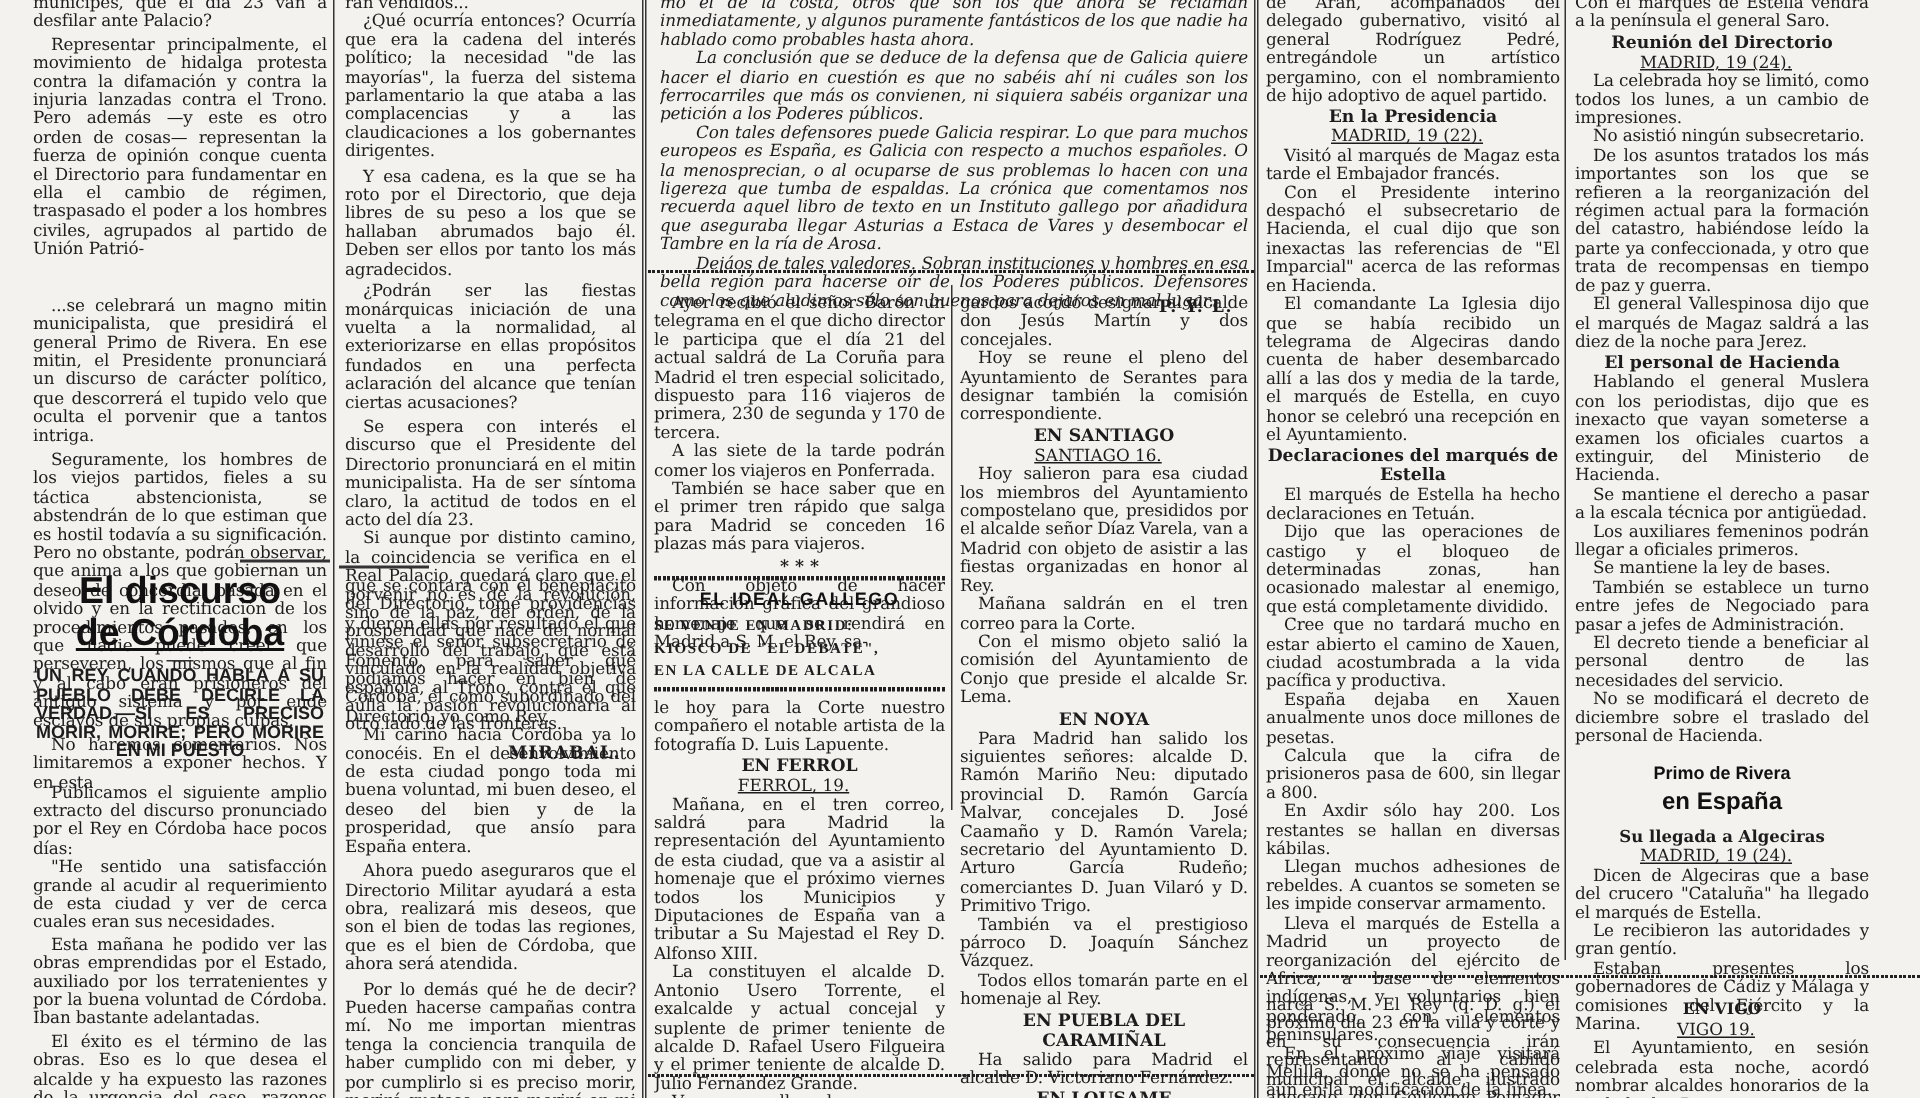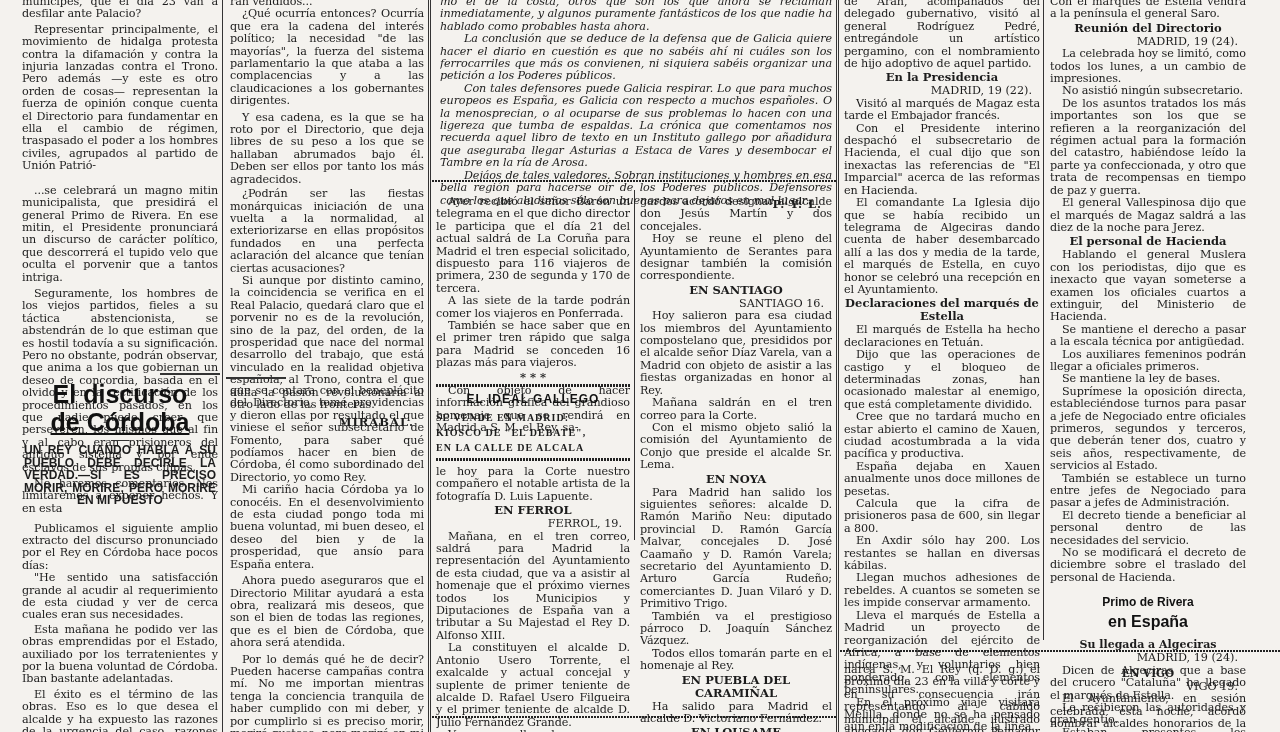--- a/index.html
+++ b/index.html
@@ -3,21 +3,21 @@
 <meta charset="utf-8">
 <style>
   html,body{margin:0;padding:0;}
   body{width:1280px;height:732px;overflow:hidden;background:#f4f2ee;position:relative;font-family:"DejaVu Serif","Liberation Serif",serif;color:#1c1c1c;}
   .col{position:absolute;top:0;overflow:hidden;}
   .p{font-size:11.2px;line-height:12.4px;text-align:justify;margin:0;text-indent:12px;letter-spacing:-0.1px;}
   .p.noind{text-indent:0;}
   .it{font-style:italic;}
   .sub{font-family:Liberation Serif, serif;font-weight:bold;font-size:11.5px;text-align:left;margin:1px 0;line-height:13px;}
   .subser{font-weight:bold;font-size:11.5px;text-align:center;margin:1px 0;line-height:13px;}
-  .dateline{text-align:right;font-size:11.2px;line-height:12.4px;padding-right:8px;}
+  .dateline{text-align:center;font-size:11.2px;line-height:12.4px;padding-right:8px;text-decoration:underline;}
   .sign{text-align:right;font-weight:bold;font-size:11.5px;letter-spacing:1px;margin:4px 10px 0 0;}
   .vrule{position:absolute;top:0;width:1px;background:#333;}
   .hrule{position:absolute;height:2px;background:repeating-linear-gradient(90deg,#222 0 2px,transparent 2px 3px);}
   .solid{position:absolute;height:1px;background:#333;}
   .headline{font-family:"Liberation Sans",sans-serif;font-weight:bold;text-align:center;color:#111;}
   .deck{font-family:"Liberation Sans",sans-serif;font-weight:bold;font-size:12px;line-height:12.5px;text-align:justify;text-align-last:center;margin:0 2px;}
   .box{position:absolute;border:0;}
 </style>
 </head>
 <body>
@@ -26,21 +26,21 @@
 <div class="vrule" style="left:430px;height:732px;"></div>
 <div class="vrule" style="left:428px;height:732px;"></div>
 <div class="vrule" style="left:634px;top:190px;height:350px;"></div>
 <div class="vrule" style="left:836px;height:732px;"></div>
 <div class="vrule" style="left:838px;height:732px;"></div>
 <div class="vrule" style="left:1043px;top:0;height:640px;"></div>
 
 <div class="col" style="left:22px;width:196px;">
   <p class="p noind" style="margin-top:-4px">municipes, que el día 23 van a desfilar ante Palacio?</p>
   <p class="p" style="margin-top:3px">Representar principalmente, el movimiento de hidalga protesta contra la difamación y contra la injuria lanzadas contra el Trono. Pero además —y este es otro orden de cosas— representan la fuerza de opinión conque cuenta el Directorio para fundamentar en ella el cambio de régimen, traspasado el poder a los hombres civiles, agrupados al partido de Unión Patrió-</p>
-  <p class="p" style="margin-top:12px">...se celebrará un magno mitin municipalista, que presidirá el general Primo de Rivera. En ese mitin, el Presidente pronunciará un discurso de carácter político, que descorrerá el tupido velo que oculta el porvenir que a tantos intriga.</p>
+  <p class="p" style="margin-top:25px">...se celebrará un magno mitin municipalista, que presidirá el general Primo de Rivera. En ese mitin, el Presidente pronunciará un discurso de carácter político, que descorrerá el tupido velo que oculta el porvenir que a tantos intriga.</p>
   <p class="p" style="margin-top:4px">Seguramente, los hombres de los viejos partidos, fieles a su táctica abstencionista, se abstendrán de lo que estiman que es hostil todavía a su significación. Pero no obstante, podrán observar, que anima a los que gobiernan un deseo de concordia, basada en el olvido y en la rectificación de los procedimientos pasados, en los que nadie puede creer que perseveren, los mismos que al fin y al cabo eran prisioneros del antiguo sistema y por ende esclavos de sus propias culpas.</p>
   <p class="p" style="margin-top:4px">No haremos comentarios. Nos limitaremos a exponer hechos. Y en esta</p>
 </div>
 
 <div class="solid" style="left:160px;top:373px;width:60px;height:2px;background:#333;"></div>
 
 <div class="col" style="left:22px;top:380px;width:196px;">
   <div class="headline" style="font-size:25px;line-height:28px;">El discurso</div>
   <div class="headline" style="font-size:25px;line-height:28px;text-decoration:underline;">de Córdoba</div>
   <div style="width:18px;height:1px;background:#333;margin:4px auto 3px;"></div>
@@ -50,20 +50,21 @@
   <p class="p" style="margin-top:2px">Esta mañana he podido ver las obras emprendidas por el Estado, auxiliado por los terratenientes y por la buena voluntad de Córdoba. Iban bastante adelantadas.</p>
   <p class="p" style="margin-top:3px">El éxito es el término de las obras. Eso es lo que desea el alcalde y ha expuesto las razones de la urgencia del caso, razones muy convincentes que yo comprendo, a las que yo aludía hace algunos años en Córdoba y desgraciadamente fuí profeta.</p>
 
 </div>
 
 <div class="col" style="left:230px;width:194px;">
   <p class="p noind" style="margin-top:-4px">ran vendidos...</p>
   <p class="p">¿Qué ocurría entonces? Ocurría que era la cadena del interés político; la necesidad "de las mayorías", la fuerza del sistema parlamentario la que ataba a las complacencias y a las claudicaciones a los gobernantes dirigentes.</p>
   <p class="p" style="margin-top:4px">Y esa cadena, es la que se ha roto por el Directorio, que deja libres de su peso a los que se hallaban abrumados bajo él. Deben ser ellos por tanto los más agradecidos.</p>
   <p class="p" style="margin-top:2px">¿Podrán ser las fiestas monárquicas iniciación de una vuelta a la normalidad, al exteriorizarse en ellas propósitos fundados en una perfecta aclaración del alcance que tenían ciertas acusaciones?</p>
+  <p class="p" style="margin-top:4px">Se espera con interés el discurso que el Presidente del Directorio pronunciará en el mitin municipalista. Ha de ser síntoma claro, la actitud de todos en el acto del día 23.</p>
   <p class="p">Si aunque por distinto camino, la coincidencia se verifica en el Real Palacio, quedará claro que el porvenir no es de la revolución, sino de la paz, del orden, de la prosperidad que nace del normal desarrollo del trabajo, que está vinculado en la realidad objetiva española, al Trono, contra el que aúlla la pasión revolucionaria al otro lado de las fronteras.</p>
   <div class="sign">MIRABAL.</div>
 </div>
 <div class="solid" style="left:226px;top:377px;width:60px;height:2px;background:#333;"></div>
 
 <div class="col" style="left:230px;top:385px;width:194px;">
   <p class="p noind">que se contara con el beneplácito del Directorio, tomé providencias y dieron ellas por resultado el que viniese el señor subsecretario de Fomento, para saber qué podíamos hacer en bien de Córdoba, él como subordinado del Directorio, yo como Rey.</p>
   <p class="p">Mi cariño hacia Córdoba ya lo conocéis. En el desenvolvimiento de esta ciudad pongo toda mi buena voluntad, mi buen deseo, el deseo del bien y de la prosperidad, que ansío para España entera.</p>
   <p class="p" style="margin-top:4px">Ahora puedo aseguraros que el Directorio Militar ayudará a esta obra, realizará mis deseos, que son el bien de todas las regiones, que es el bien de Córdoba, que ahora será atendida.</p>
   <p class="p" style="margin-top:4px">Por lo demás qué he de decir? Pueden hacerse campañas contra mí. No me importan mientras tenga la conciencia tranquila de haber cumplido con mi deber, y por cumplirlo si es preciso morir, moriré gustoso, pero moriré en mi puesto,—(ovaciones frenéticas, entusiastas vivas al Rey y a España)—el lodo no me manchará.</p>
@@ -155,21 +156,20 @@
   <div class="dateline">MADRID, 19 (24).</div>
   <p class="p">La celebrada hoy se limitó, como todos los lunes, a un cambio de impresiones.</p>
   <p class="p">No asistió ningún subsecretario.</p>
   <p class="p">De los asuntos tratados los más importantes son los que se refieren a la reorganización del régimen actual para la formación del catastro, habiéndose leído la parte ya confeccionada, y otro que trata de recompensas en tiempo de paz y guerra.</p>
   <p class="p">El general Vallespinosa dijo que el marqués de Magaz saldrá a las diez de la noche para Jerez.</p>
   <div class="subser">El personal de Hacienda</div>
   <p class="p">Hablando el general Muslera con los periodistas, dijo que es inexacto que vayan someterse a examen los oficiales cuartos a extinguir, del Ministerio de Hacienda.</p>
   <p class="p">Se mantiene el derecho a pasar a la escala técnica por antigüedad.</p>
   <p class="p">Los auxiliares femeninos podrán llegar a oficiales primeros.</p>
   <p class="p">Se mantiene la ley de bases.</p>
-  <p class="p">Suprímese la oposición directa, estableciéndose turnos para pasar a jefe de Negociado entre oficiales primeros, segundos y terceros, que deberán tener dos, cuatro y seis años, respectivamente, de servicios al Estado.</p>
   <p class="p">También se establece un turno entre jefes de Negociado para pasar a jefes de Administración.</p>
   <p class="p">El decreto tiende a beneficiar al personal dentro de las necesidades del servicio.</p>
   <p class="p">No se modificará el decreto de diciembre sobre el traslado del personal de Hacienda.</p>
   <div class="headline" style="font-size:12px;line-height:20px;margin-top:8px;">Primo de Rivera</div>
   <div class="headline" style="font-size:16px;line-height:20px;">en España</div>
   <div class="subser" style="margin-top:6px;font-size:11px;">Su llegada a Algeciras</div>
   <div class="dateline">MADRID, 19 (24).</div>
   <p class="p">Dicen de Algeciras que a base del crucero "Cataluña" ha llegado el marqués de Estella.</p>
   <p class="p">Le recibieron las autoridades y gran gentío.</p>
   <p class="p">Estaban presentes los gobernadores de Cádiz y Málaga y comisiones del Ejército y la Marina.</p>

